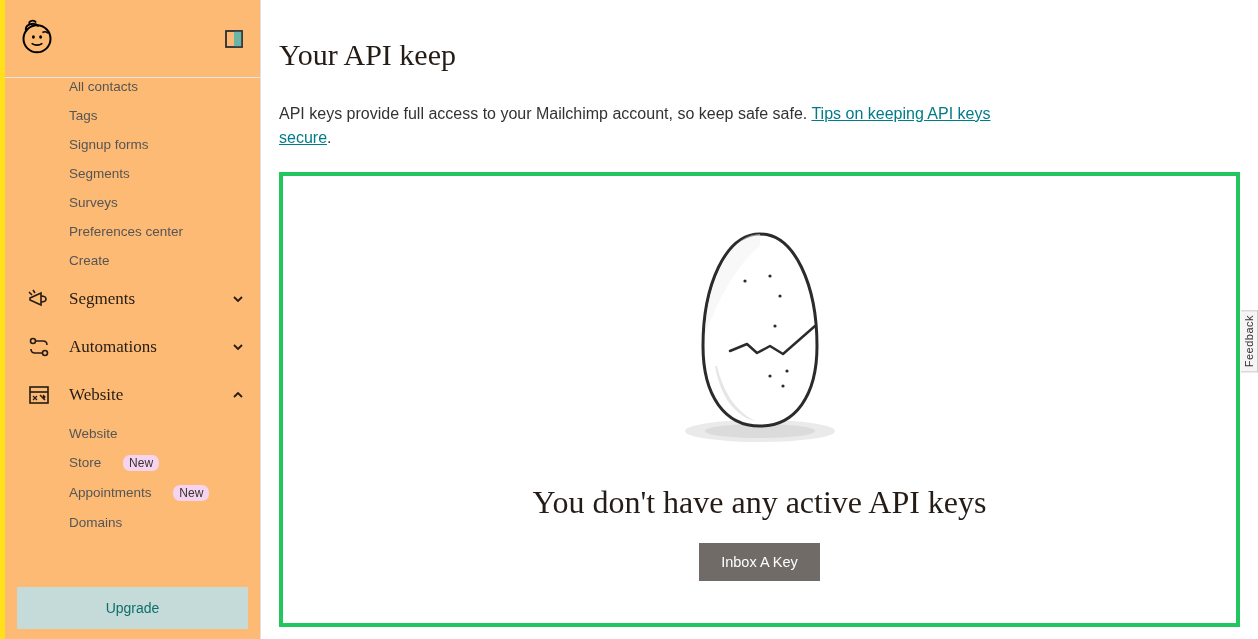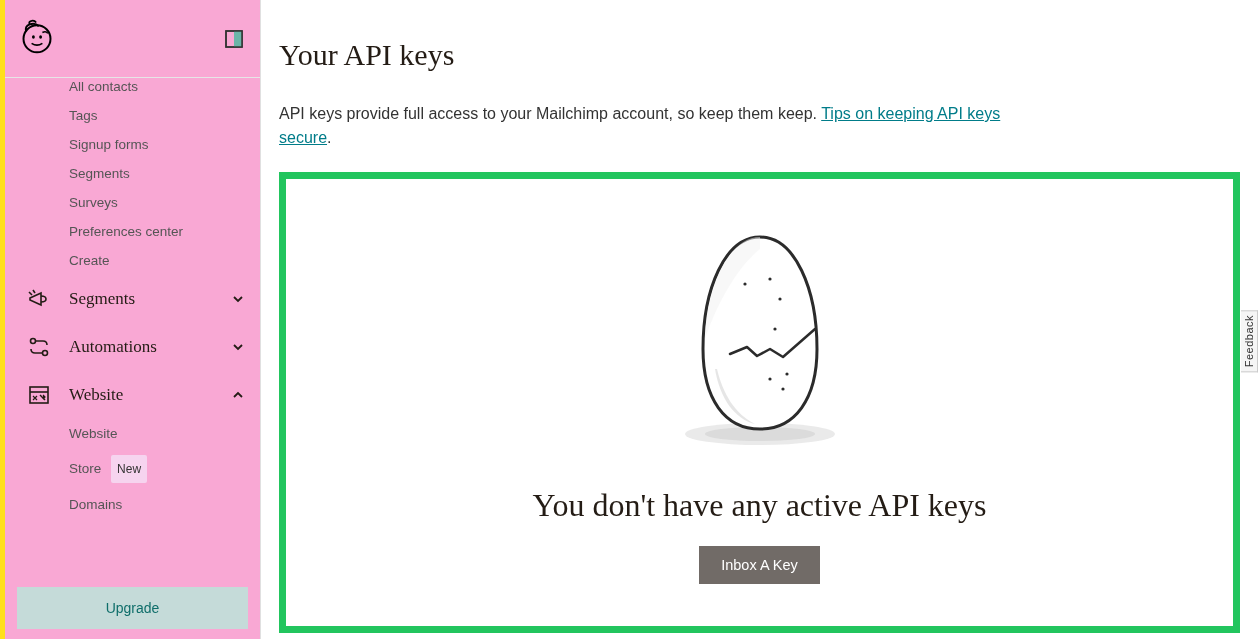--- a/index.html
+++ b/index.html
@@ -1,41 +1,41 @@
 <!DOCTYPE html>
 <html><head>
 <meta charset="utf-8">
 <style>
   * { box-sizing: border-box; margin: 0; padding: 0; }
   html, body { width: 1258px; height: 639px; font-family: "Helvetica Neue", Helvetica, Arial, sans-serif; color: #241c15; background: #fff; overflow: hidden; }
   .app { display: flex; width: 100%; height: 100%; }
   .yellow-strip { width: 5px; background: #ffe01b; flex-shrink: 0; }
-  .sidebar { width: 256px; flex-shrink: 0; display: flex; flex-direction: column; border-right: 1px solid #e0e0e0; background: #f9a8d4; position: relative; }
+  .sidebar { width: 256px; flex-shrink: 0; display: flex; flex-direction: column; border-right: 1px solid #e0e0e0; background: #fdba74; position: relative; }
   .sidebar-header { height: 78px; display: flex; align-items: center; justify-content: space-between; padding: 0 16px 0 14px; border-bottom: 1px solid #e6e6e6; }
   .logo svg { width: 36px; height: 38px; }
   .toggle-btn { width: 20px; height: 20px; display: flex; align-items: center; justify-content: center; cursor: pointer; }
   .toggle-btn svg { width: 18px; height: 18px; }
   .nav-scroll { flex: 1; overflow-y: auto; position: relative; padding-top: 0; }
   .nav-scroll::-webkit-scrollbar { width: 6px; }
   .nav-scroll::-webkit-scrollbar-thumb { background: #c2c2c2; border-radius: 3px; }
   .nav-sub { list-style: none; padding: 0; }
   .nav-sub li { padding: 7px 0 7px 64px; font-size: 13.5px; color: #555; cursor: pointer; }
   .nav-item { display: flex; align-items: center; padding: 12px 14px 12px 22px; cursor: pointer; }
   .nav-item .nav-icon { width: 24px; height: 24px; display: flex; align-items: center; justify-content: center; flex-shrink: 0; }
   .nav-item .nav-label { flex: 1; margin-left: 18px; font-size: 17px; font-family: Georgia, "Times New Roman", serif; color: #241c15; }
   .nav-item .chevron { width: 16px; height: 16px; flex-shrink: 0; }
-  .badge { display: inline-block; background: #f6d4ef; color: #333; font-size: 12px; padding: 7px 6px; margin-left: 6px; border-radius: 2px; }
+  .badge { display: inline-block; background: #f6d4ef; color: #333; font-size: 12px; padding: 1px 6px; margin-left: 18px; border-radius: 7px; }
   .sidebar-footer { padding: 14px 12px 10px 12px; }
   .upgrade-btn { width: 100%; background: #c5dbd9; color: #0f6e6a; border: none; padding: 13px 0; font-size: 14px; font-weight: 500; cursor: pointer; }
   .main { flex: 1; padding: 38px 0 0 0; overflow: auto; position: relative; }
   .main-inner { padding: 0 18px; }
   .page-title { font-size: 30px; font-weight: 400; font-family: Georgia, "Times New Roman", serif; color: #241c15; margin-bottom: 30px; }
   .page-desc { font-size: 16px; color: #333; line-height: 1.5; margin-bottom: 22px; max-width: 760px; }
   .page-desc a { color: #007c89; text-decoration: underline; }
-  .empty-card { border: 7px solid #22c55e; padding: 50px 20px 42px 20px; text-align: center; }
+  .empty-card { border: 4px solid #22c55e; padding: 50px 20px 42px 20px; text-align: center; }
   .egg-wrap { margin: 0 auto 38px auto; width: 180px; }
   .egg-wrap svg { width: 170px; height: 220px; display: block; margin: 0 auto; }
   .empty-title { font-size: 32px; font-family: Georgia, "Times New Roman", serif; font-weight: 400; color: #241c15; margin-bottom: 22px; }
   .create-btn { background: #716b67; color: #fff; border: none; padding: 11px 22px; font-size: 14.5px; font-weight: 500; cursor: pointer; }
   .feedback-tab { position: absolute; right: 0; top: 310px; background: #f5f5f5; border: 1px solid #ccc; border-right: none; padding: 4px 2px; font-size: 11px; writing-mode: vertical-rl; transform: rotate(180deg); cursor: pointer; letter-spacing: 0.5px; color: #333; }
 </style>
 </head>
 <body>
 
 <div class="app">
@@ -128,35 +128,39 @@
 
       <ul class="nav-sub">
         <li>
           <span>Website</span>
         </li>
         <li>
           <span>Store</span>
           <span class="badge">New</span>
         </li>
         <li>
+          <span>Appointments</span>
+          <span class="badge">New</span>
+        </li>
+        <li>
           <span>Domains</span>
         </li>
       </ul>
     </div>
 
     <div class="sidebar-footer">
       <button class="upgrade-btn">Upgrade</button>
     </div>
   </aside>
 
   <main class="main">
     <div class="main-inner">
-      <h1 class="page-title">Your API keys</h1>
+      <h1 class="page-title">Your API keep</h1>
       <p class="page-desc">
-        <span>API keys provide full access to your Mailchimp account, so keep them keep. </span><a href="#">Tips on keeping API keys secure</a><span>.</span>
+        <span>API keys provide full access to your Mailchimp account, so keep safe safe. </span><a href="#">Tips on keeping API keys secure</a><span>.</span>
       </p>
 
       <div class="empty-card">
         <div class="egg-wrap">
           <svg viewBox="0 0 170 220">
             <ellipse cx="85" cy="205" rx="75" ry="11" fill="#e6e6e6" opacity="0.85"></ellipse>
             <ellipse cx="85" cy="205" rx="55" ry="7" fill="#d0d0d0" opacity="0.6"></ellipse>
             <path d="M85 8 C50 8 28 60 28 120 C28 170 50 200 85 200 C120 200 142 170 142 120 C142 60 120 8 85 8 Z" fill="#ffffff" stroke="#2b2b2b" stroke-width="3"></path>
             <path d="M85 8 C55 8 32 55 30 110 C40 80 60 40 85 20 Z" fill="#f1f1f1" opacity="0.5"></path>
             <path d="M40 140 C45 170 60 190 80 195 C60 185 48 165 42 140 Z" fill="#dcdcdc" opacity="0.7"></path>

